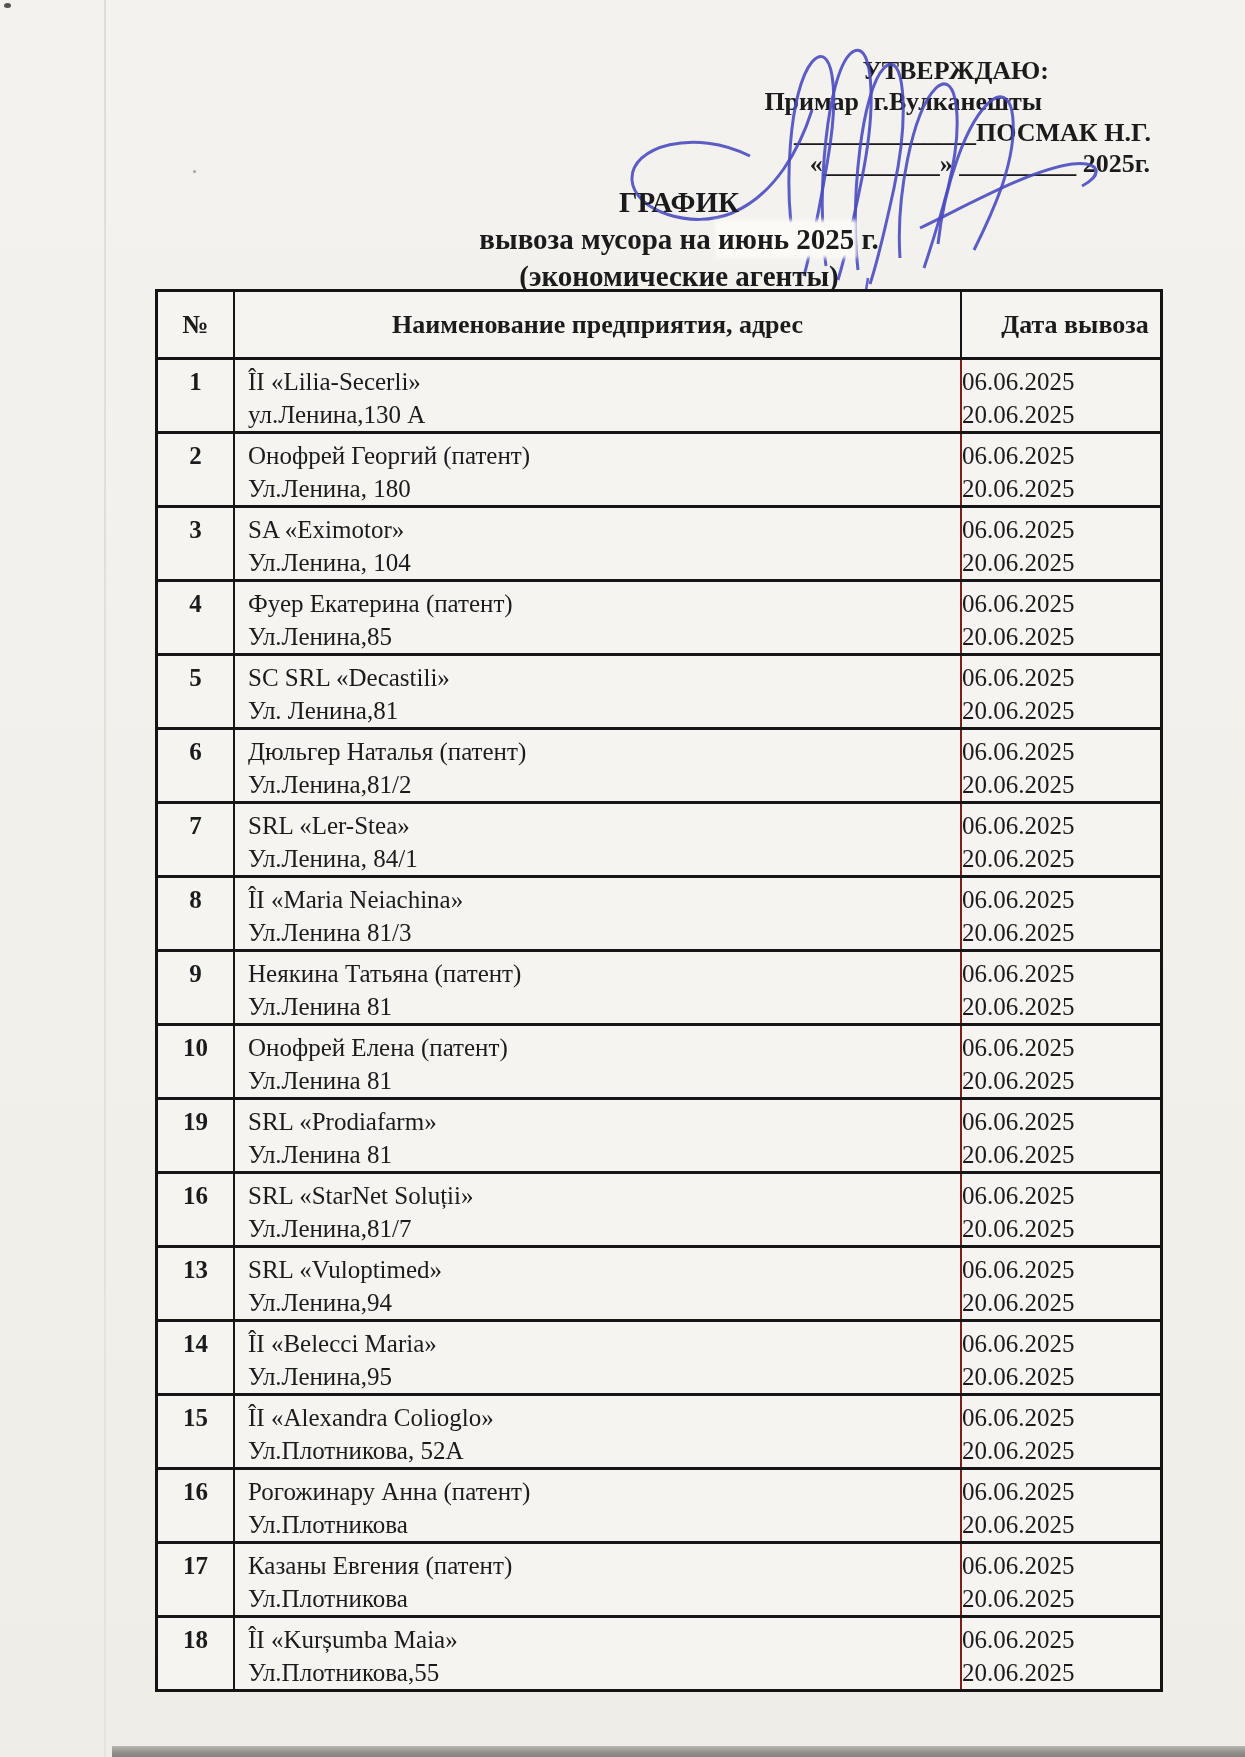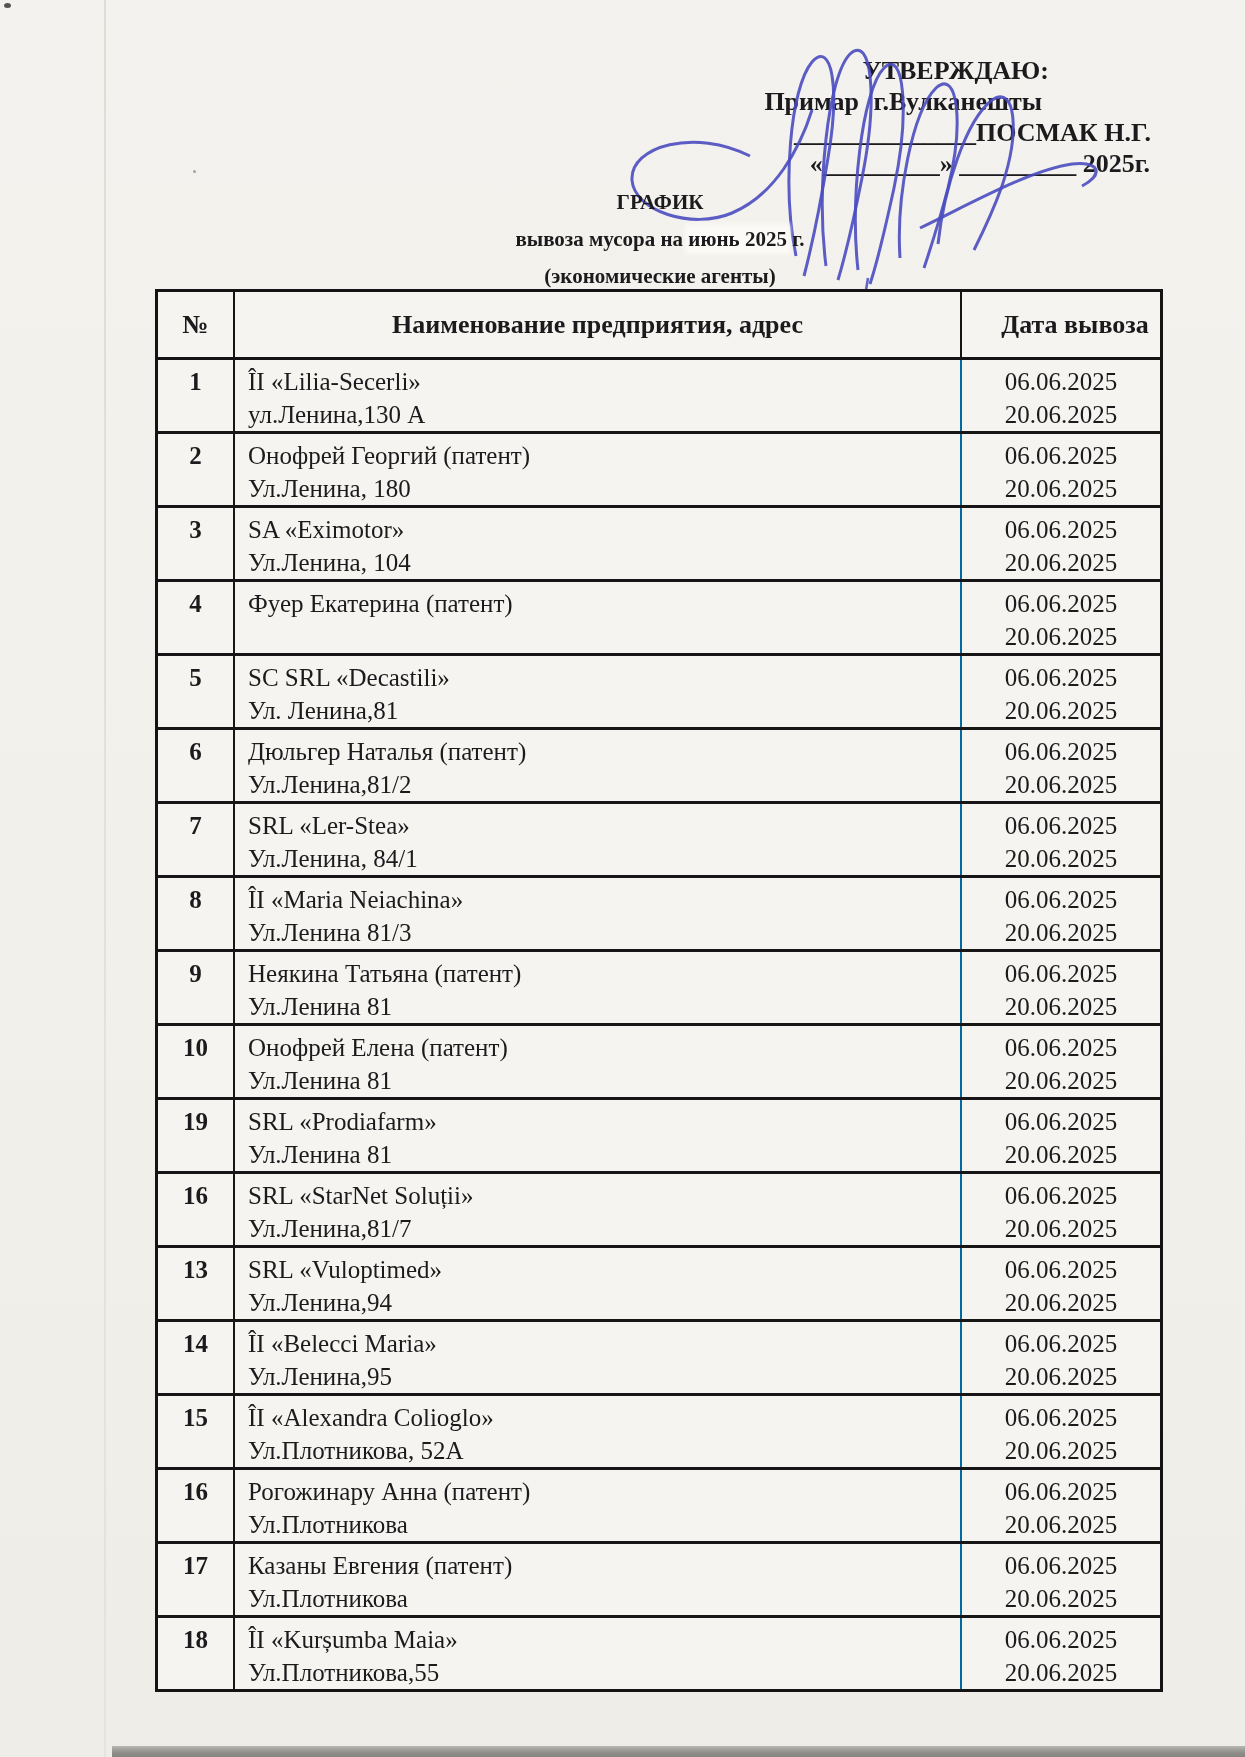--- a/index.html
+++ b/index.html
@@ -41,22 +41,22 @@
   .approval .l4{padding-right:5px;}
 
   
   .signature{
     position:absolute;left:600px;top:28px;width:520px;height:505px;
     pointer-events:none;
   }
 
   
   .doc-title{
-    position:absolute;left:360px;top:184px;width:600px;
-    text-align:center;font-weight:bold;font-size:21px;line-height:37px;
+    position:absolute;left:379px;top:184px;width:600px;
+    text-align:center;font-weight:bold;font-size:29px;line-height:37px;
   }
   .doc-title .patch{
     background:#fbfaf6;
     box-shadow:0 0 4px 3px #fbfaf6;
   }
 
   
   .tbl{
     position:absolute;left:155px;top:289px;width:1002px;
     border:3px solid #141414;
@@ -86,22 +86,22 @@
     padding-top:5px;line-height:33px;
   }
   .thead .h-num{border-right:2px solid #141414;height:100%;display:flex;align-items:center;justify-content:center;}
   .thead .h-name{height:100%;display:flex;align-items:center;justify-content:center;}
   .thead .h-date{border-left:2px solid #141414;height:100%;display:flex;align-items:center;justify-content:center;padding-left:28px;}
   .cell.c-name{
     padding:5px 10px 0 13px;line-height:33px;
     text-align:left;
   }
   .cell.c-date{
-    border-left:2px solid #0369a1;
-    text-align:center;padding-top:5px;line-height:33px;
+    border-left:2px solid #7f1d1d;
+    text-align:left;padding-top:5px;line-height:33px;
   }
 </style>
 </head>
 <body>
 
 <div class="page">
 
   <span class="speck s1"></span>
   <span class="speck s2"></span>
   <div class="left-edge-line"></div>
@@ -175,20 +175,21 @@
     <div class="cell c-date">
       <div>06.06.2025</div>
       <div>20.06.2025</div>
     </div>
   </div>
 
   <div class="trow">
     <div class="cell c-num">4</div>
     <div class="cell c-name">
       <div>Фуер Екатерина (патент)</div>
+      <div>Ул.Ленина,85</div>
     </div>
     <div class="cell c-date">
       <div>06.06.2025</div>
       <div>20.06.2025</div>
     </div>
   </div>
 
   <div class="trow">
     <div class="cell c-num">5</div>
     <div class="cell c-name">

